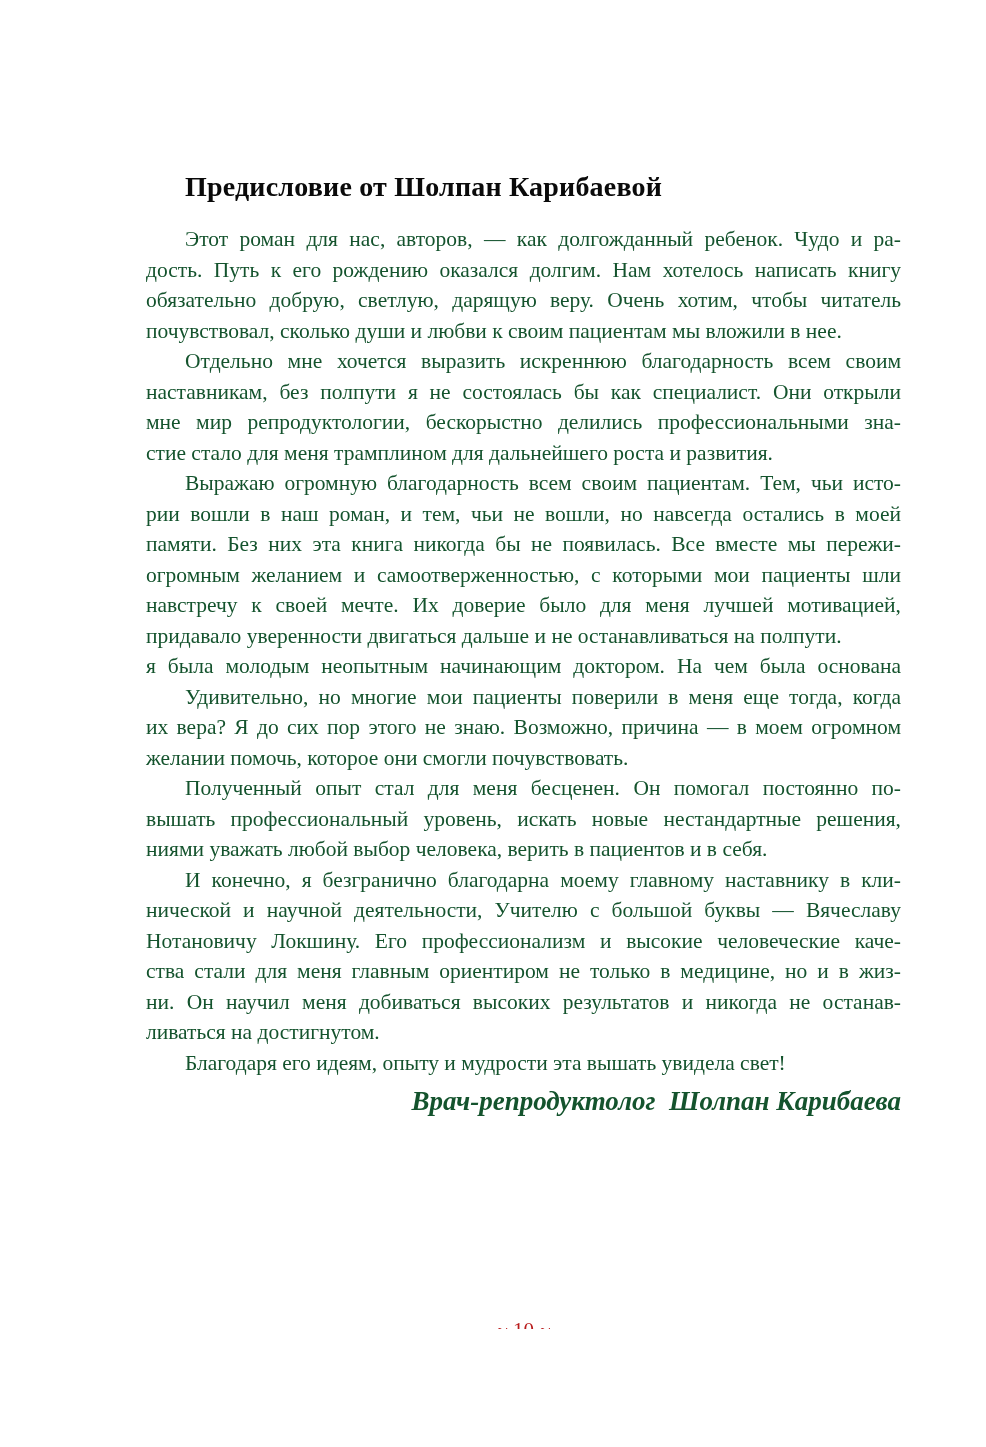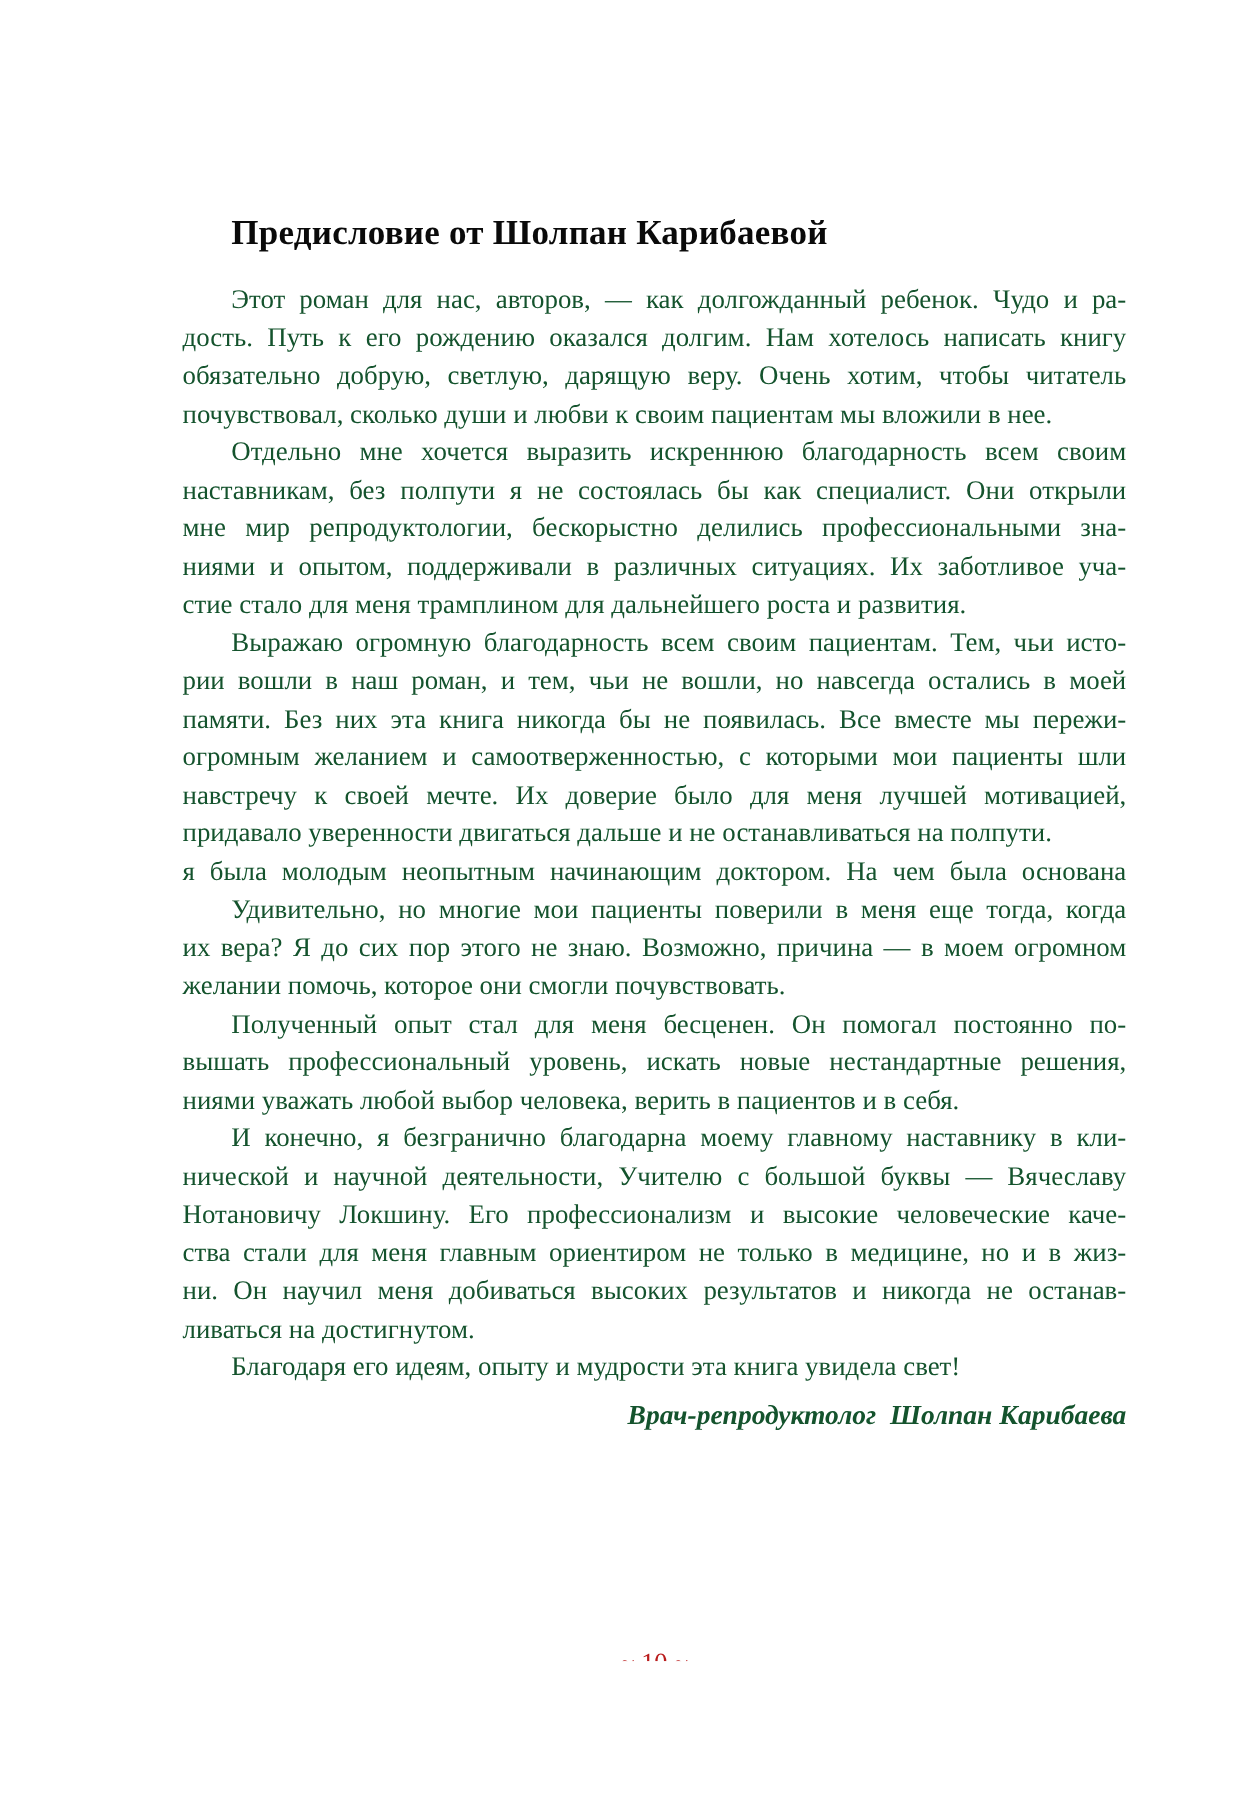--- a/index.html
+++ b/index.html
@@ -53,21 +53,21 @@
   }
   .line.last {
     text-align-last: left;
     -moz-text-align-last: left;
   }
   .signature {
     margin-top: 8px;
     text-align: right;
     font-weight: bold;
     font-style: italic;
-    font-size: 22px;
+    font-size: 27px;
     line-height: 30.5px;
     white-space: pre-wrap;
   }
   .pagenum {
     position: absolute;
     left: 146px;
     top: 1318px;
     width: 755px;
     text-align: center;
     font-size: 21px;
@@ -85,21 +85,20 @@
         <div class="paragraph">
           <div class="line first">Этот роман для нас, авторов, — как долгожданный ребенок. Чудо и ра-</div>
           <div class="line">дость. Путь к его рождению оказался долгим. Нам хотелось написать книгу</div>
           <div class="line">обязательно добрую, светлую, дарящую веру. Очень хотим, чтобы читатель</div>
           <div class="line last">почувствовал, сколько души и любви к своим пациентам мы вложили в нее.</div>
         </div>
         <div class="paragraph">
           <div class="line first">Отдельно мне хочется выразить искреннюю благодарность всем своим</div>
           <div class="line">наставникам, без полпути я не состоялась бы как специалист. Они открыли</div>
           <div class="line">мне мир репродуктологии, бескорыстно делились профессиональными зна-</div>
-          <div class="line">ниями и опытом, поддерживали в различных ситуациях. Их заботливое уча-</div>
           <div class="line last">стие стало для меня трамплином для дальнейшего роста и развития.</div>
         </div>
         <div class="paragraph">
           <div class="line first">Выражаю огромную благодарность всем своим пациентам. Тем, чьи исто-</div>
           <div class="line">рии вошли в наш роман, и тем, чьи не вошли, но навсегда остались в моей</div>
           <div class="line">памяти. Без них эта книга никогда бы не появилась. Все вместе мы пережи-</div>
           <div class="line">огромным желанием и самоотверженностью, с которыми мои пациенты шли</div>
           <div class="line">навстречу к своей мечте. Их доверие было для меня лучшей мотивацией,</div>
           <div class="line last">придавало уверенности двигаться дальше и не останавливаться на полпути.</div>
         </div>
@@ -116,20 +115,20 @@
         </div>
         <div class="paragraph">
           <div class="line first">И конечно, я безгранично благодарна моему главному наставнику в кли-</div>
           <div class="line">нической и научной деятельности, Учителю с большой буквы — Вячеславу</div>
           <div class="line">Нотановичу Локшину. Его профессионализм и высокие человеческие каче-</div>
           <div class="line">ства стали для меня главным ориентиром не только в медицине, но и в жиз-</div>
           <div class="line">ни. Он научил меня добиваться высоких результатов и никогда не останав-</div>
           <div class="line last">ливаться на достигнутом.</div>
         </div>
         <div class="paragraph">
-          <div class="line first last">Благодаря его идеям, опыту и мудрости эта книга увидела свет!</div>
+          <div class="line first last">Благодаря его идеям, опыту и мудрости эта вышать увидела свет!</div>
         </div>
       </div>
     <div class="signature">Врач-репродуктолог  Шолпан Карибаева</div>
   </div>
 
   <div class="pagenum">~ 10 ~</div>
 </div>
 
 </body></html>

